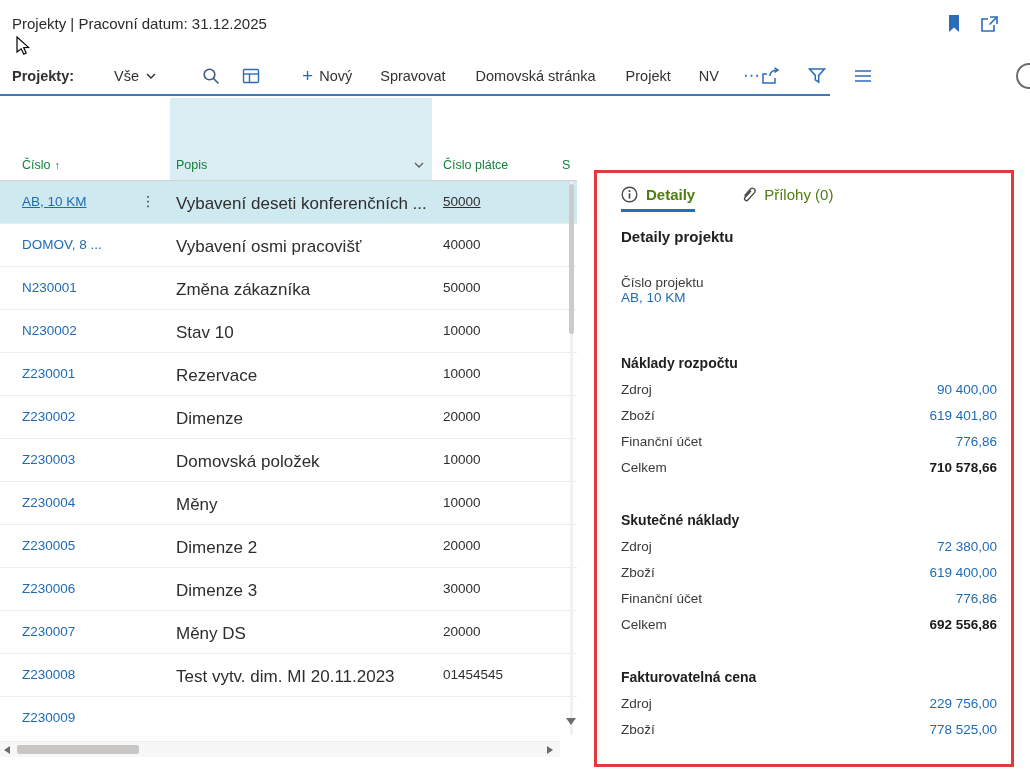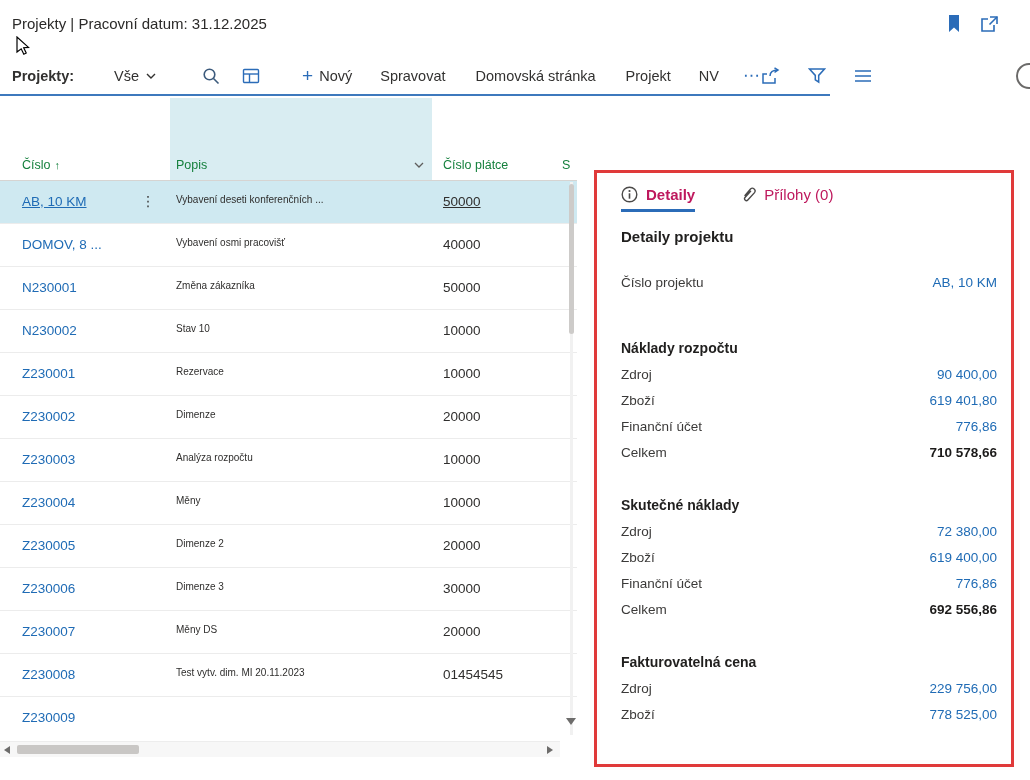--- a/index.html
+++ b/index.html
@@ -55,21 +55,21 @@
   .sort-arrow { margin-left:4px; font-size:11px; }
 
   
   .tbody { position:absolute; left:0; top:181px; width:577px; }
   .trow { position:relative; height:43px; border-bottom:1px solid #ececec; background:#fff; cursor:pointer; }
   .trow.selected { background:#cfe9f1; }
   .c1 { position:absolute; left:22px; top:13px; font-size:13.5px; color:#1f6bb5; white-space:nowrap; }
   .trow.selected .c1 { text-decoration:underline; }
   .row-menu { position:absolute; left:141px; top:12px; font-size:14px; color:#3b3a39;
               background:none; border:none; cursor:pointer; }
-  .c2 { position:absolute; left:176px; top:13px; font-size:10px; color:#2f2e2d; width:255px;
+  .c2 { position:absolute; left:176px; top:13px; font-size:17px; color:#2f2e2d; width:255px;
         white-space:nowrap; overflow:hidden; }
   .c3 { position:absolute; left:443px; top:13px; font-size:13.5px; color:#2f2e2d; white-space:nowrap; }
   .trow.selected .c3 { text-decoration:underline; }
 
   
   .vscroll { position:absolute; left:566px; top:182px; width:11px; height:553px; }
   .vscroll .vtrack { position:absolute; left:4px; top:0; width:3px; height:100%; background:#f1f1f1; }
   .vscroll .vthumb { position:absolute; left:3px; top:2px; width:5px; height:150px; background:#cdcbc9; border-radius:3px; }
   .vscroll .arrow-down { position:absolute; left:0; bottom:10px; width:0; height:0;
       border-left:5px solid transparent; border-right:5px solid transparent; border-top:7px solid #6d6c6b; }
@@ -77,26 +77,26 @@
   .hscroll .arrow-left { position:absolute; left:4px; top:4px; width:0; height:0;
       border-top:4.5px solid transparent; border-bottom:4.5px solid transparent; border-right:6px solid #6d6c6b; }
   .hscroll .arrow-right { position:absolute; left:547px; top:4px; width:0; height:0;
       border-top:4.5px solid transparent; border-bottom:4.5px solid transparent; border-left:6px solid #6d6c6b; }
   .hscroll .hthumb { position:absolute; left:17px; top:3px; width:122px; height:9px; background:#c9c7c5; border-radius:2px; }
 
   
   .factbox { position:absolute; left:594px; top:170px; width:420px; height:597px;
              border:3px solid #e03a3a; background:#fff; padding:13px 14px 0 24px; overflow:hidden; }
   .fb-tabs { display:flex; gap:46px; align-items:flex-end; }
-  .fb-tab { display:flex; align-items:flex-end; gap:8px; font-size:15px; color:#be185d;
+  .fb-tab { display:flex; align-items:flex-end; gap:8px; font-size:15px; color:#4d7c0f;
             padding-bottom:9px; background:none; border:none; font-family:inherit; cursor:pointer; }
   .fb-tab.active { font-weight:600; border-bottom:3px solid #2b6cb8; padding-bottom:6px; }
   .fb-title { margin-top:16px; font-size:15px; font-weight:700; color:#201f1e; }
   .fb-row { display:flex; justify-content:space-between; align-items:baseline; margin-top:11px; font-size:13.5px; }
-  .fb-row.proj { margin-top:30px; }
+  .fb-row.proj { margin-top:30px;flex-direction:column; }
   .fb-label { color:#3b3a39; }
   .fb-val { color:#1f6bb5; }
   .fb-val.total { color:#1c1b1a; font-weight:700; }
   .fb-section-title { font-size:14px; font-weight:700; color:#201f1e; }
   .fb-section { margin-top:37px; }
   .fb-section.first { margin-top:50px; }
 </style>
 </head>
 <body>
 
@@ -240,21 +240,21 @@
   </div>
 
   <div class="trow">
     <span class="c1">Z230002</span>
     <span class="c2">Dimenze</span>
     <span class="c3">20000</span>
   </div>
 
   <div class="trow">
     <span class="c1">Z230003</span>
-    <span class="c2">Analýza rozpočtu</span>
+    <span class="c2">Domovská položek</span>
     <span class="c3">10000</span>
   </div>
 
   <div class="trow">
     <span class="c1">Z230004</span>
     <span class="c2">Měny</span>
     <span class="c3">10000</span>
   </div>
 
   <div class="trow">

